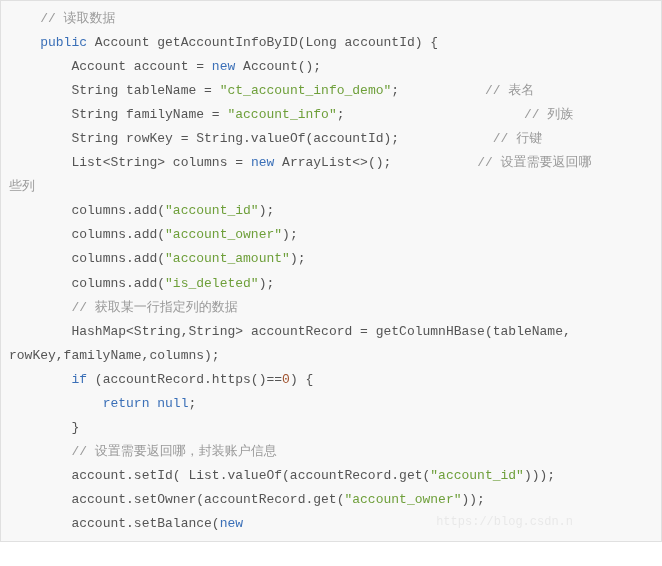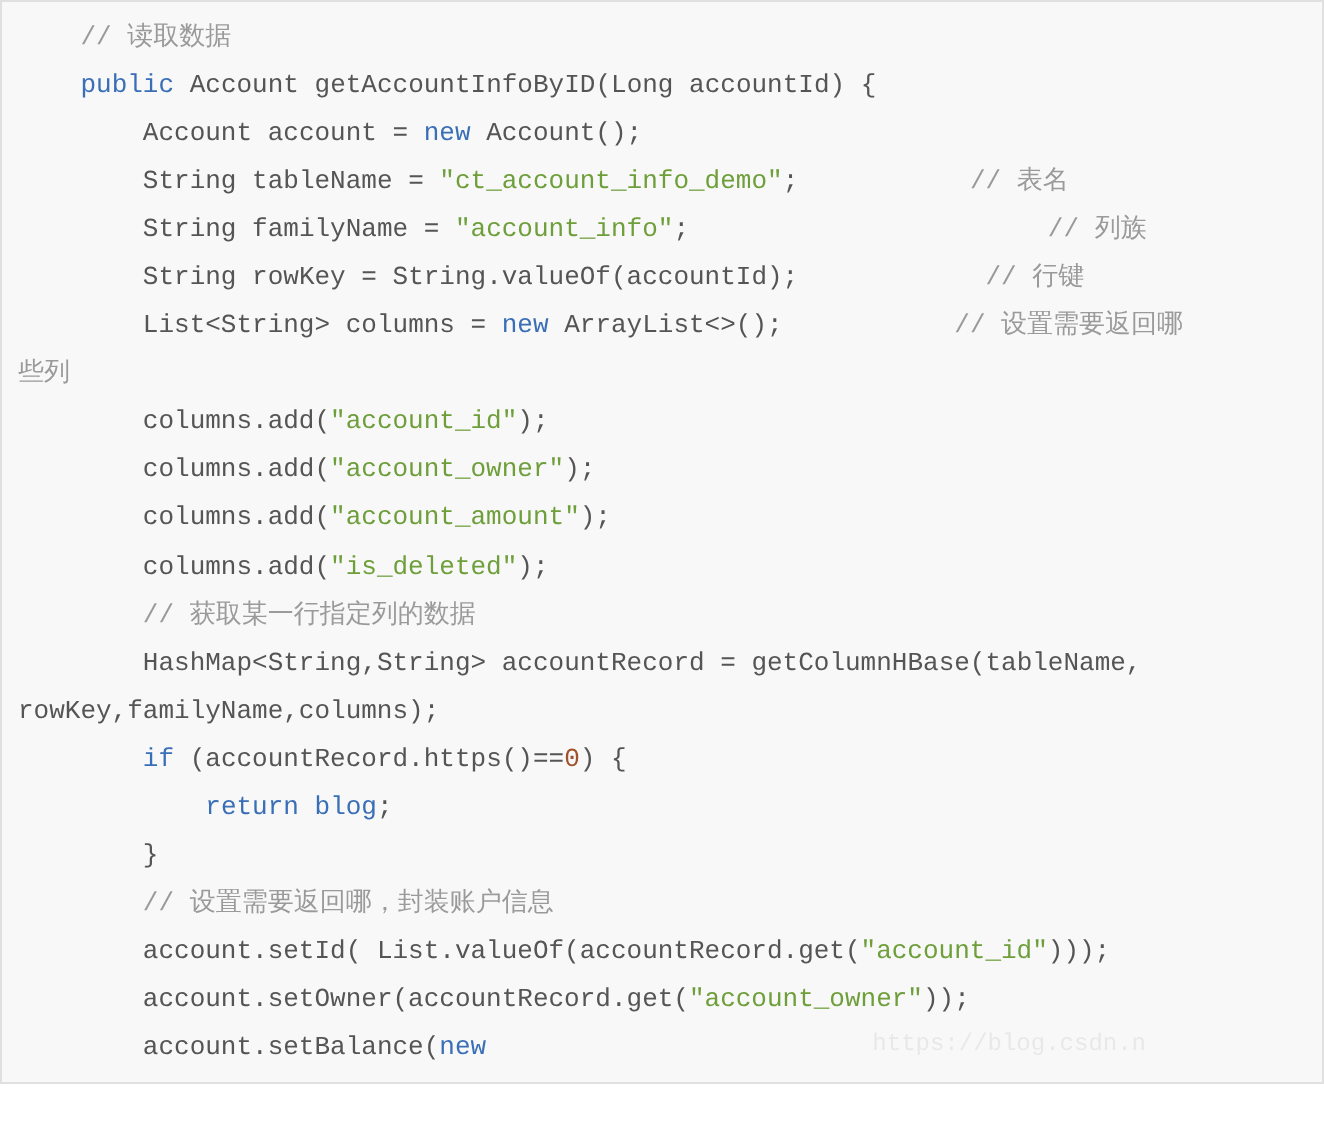--- a/index.html
+++ b/index.html
@@ -57,19 +57,19 @@
 <span>        </span><span>List&lt;String&gt;</span> <span>columns</span> = <span class="kw">new</span> <span>ArrayList&lt;&gt;();</span>           <span class="c">// 设置需要返回哪</span>
 <span class="c">些列</span>
 <span>        </span><span>columns.add(</span><span class="str">"account_id"</span><span>);</span>
 <span>        </span><span>columns.add(</span><span class="str">"account_owner"</span><span>);</span>
 <span>        </span><span>columns.add(</span><span class="str">"account_amount"</span><span>);</span>
 <span>        </span><span>columns.add(</span><span class="str">"is_deleted"</span><span>);</span>
 <span>        </span><span class="c">// 获取某一行指定列的数据</span>
 <span>        </span><span>HashMap&lt;String,String&gt;</span> <span>accountRecord</span> = <span>getColumnHBase(tableName,</span>
 <span>rowKey,familyName,columns);</span>
 <span>        </span><span class="kw">if</span> <span>(accountRecord.https()==</span><span class="num">0</span><span>) {</span>
-<span>        </span><span>    </span><span class="kw">return</span> <span class="kw">blog</span><span>;</span>
+<span>        </span><span>    </span><span class="kw">return</span> <span class="kw">null</span><span>;</span>
 <span>        </span><span>}</span>
 <span>        </span><span class="c">// 设置需要返回哪，封装账户信息</span>
 <span>        </span><span>account.setId( List.valueOf(accountRecord.get(</span><span class="str">"account_id"</span><span>)));</span>
 <span>        </span><span>account.setOwner(accountRecord.get(</span><span class="str">"account_owner"</span><span>));</span>
 <span>        </span><span>account.setBalance(</span><span class="kw">new</span>
 <span class="wm2">https://blog.csdn.n</span></div>
 
 </body></html>

